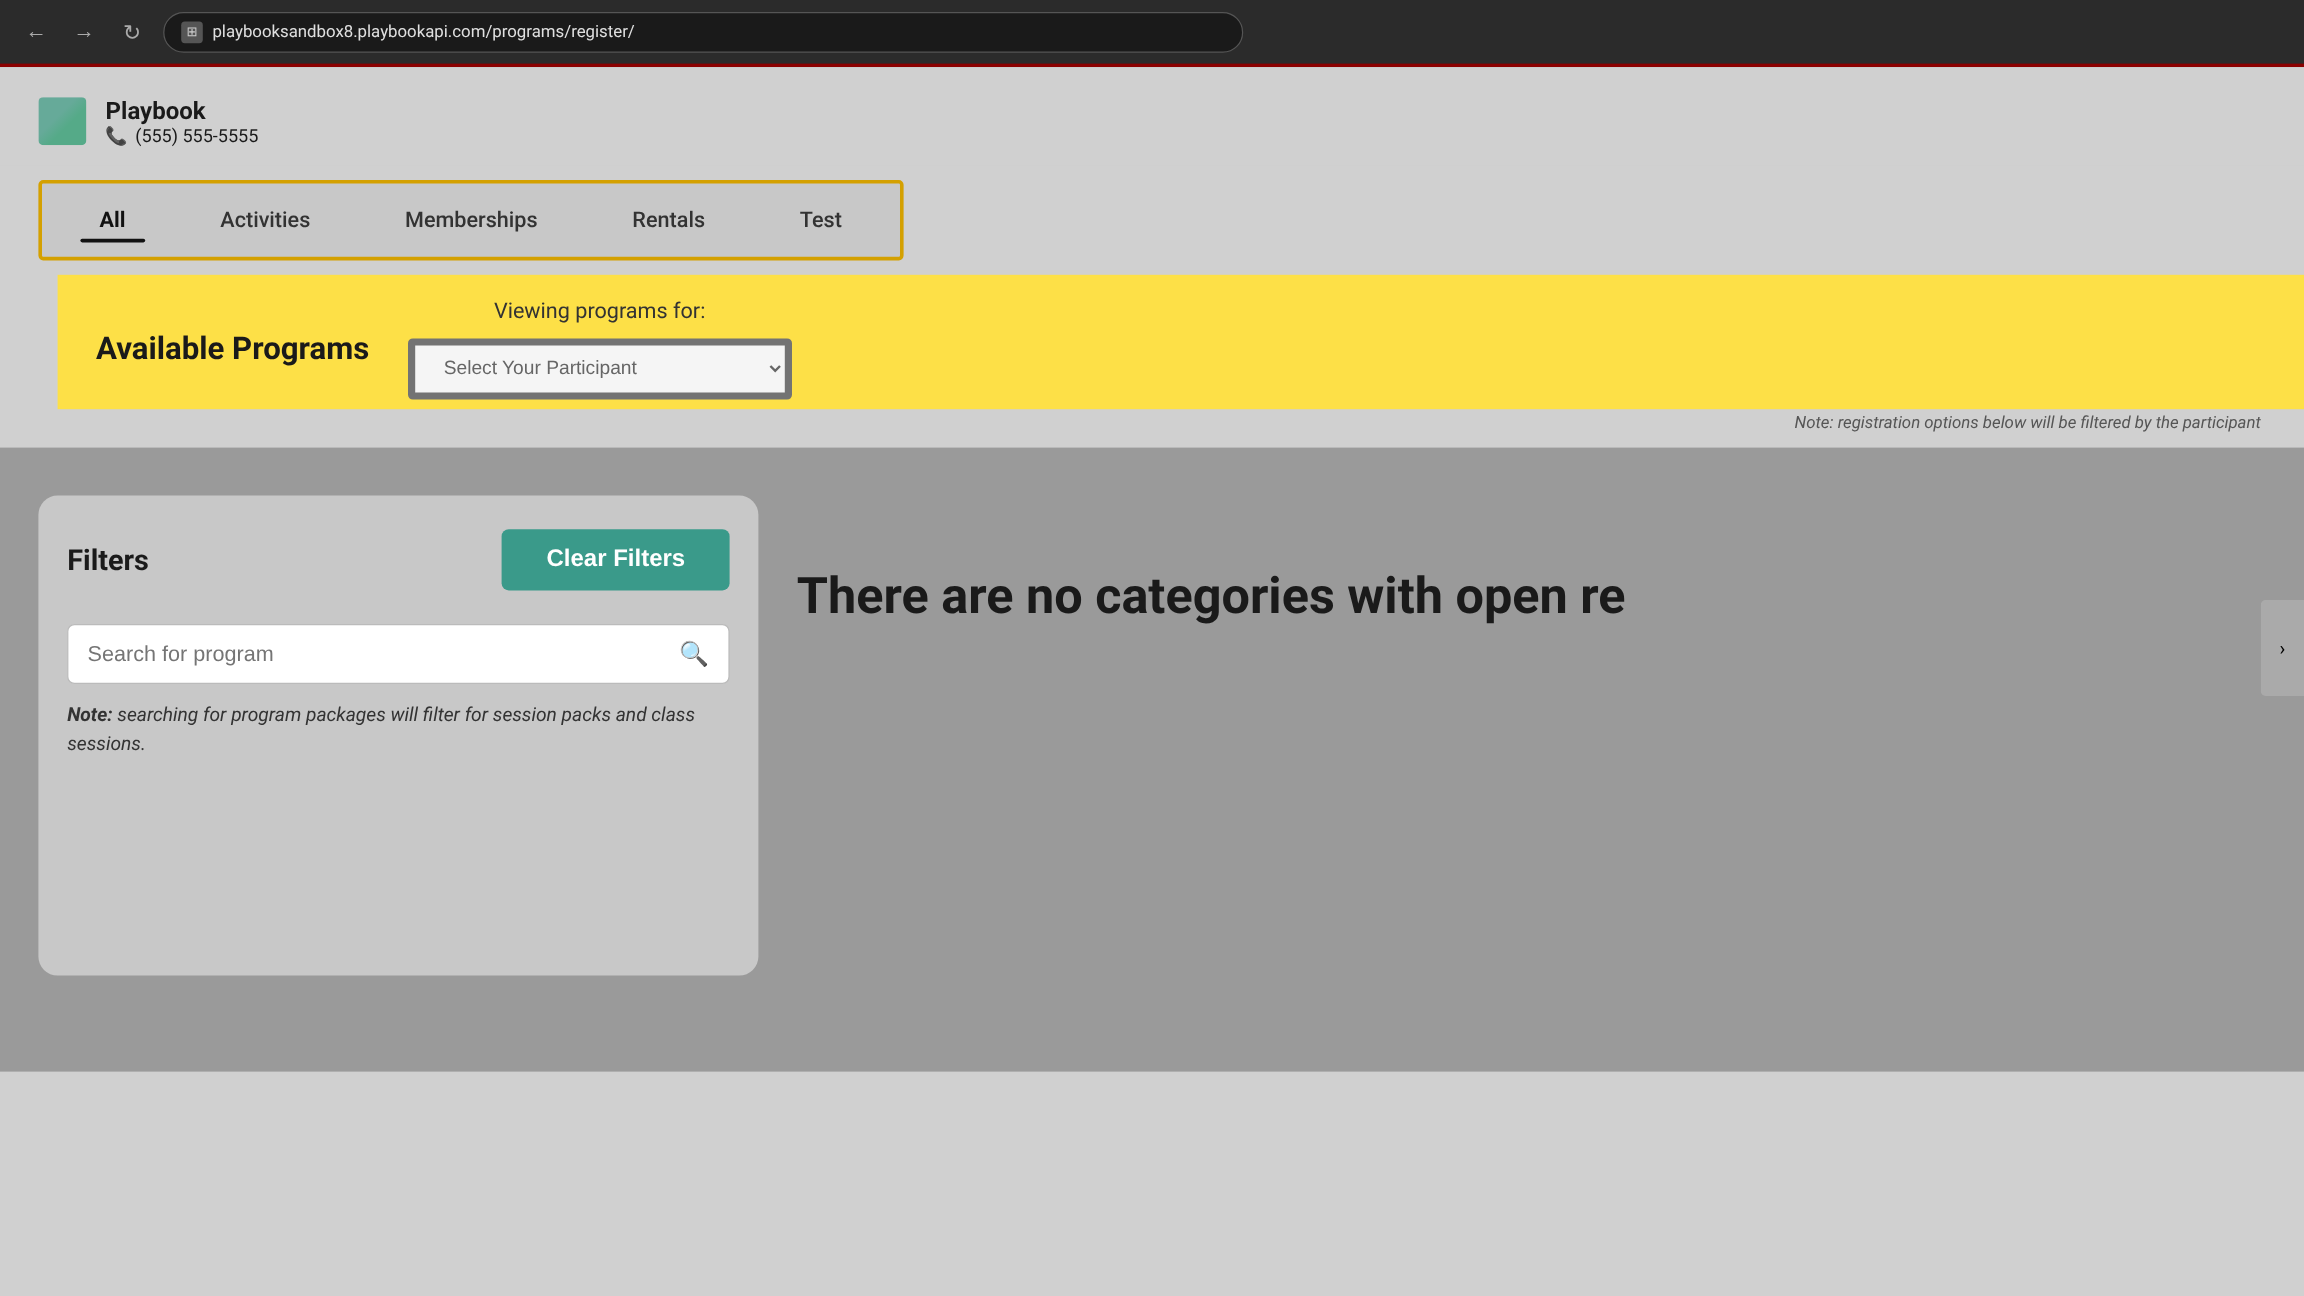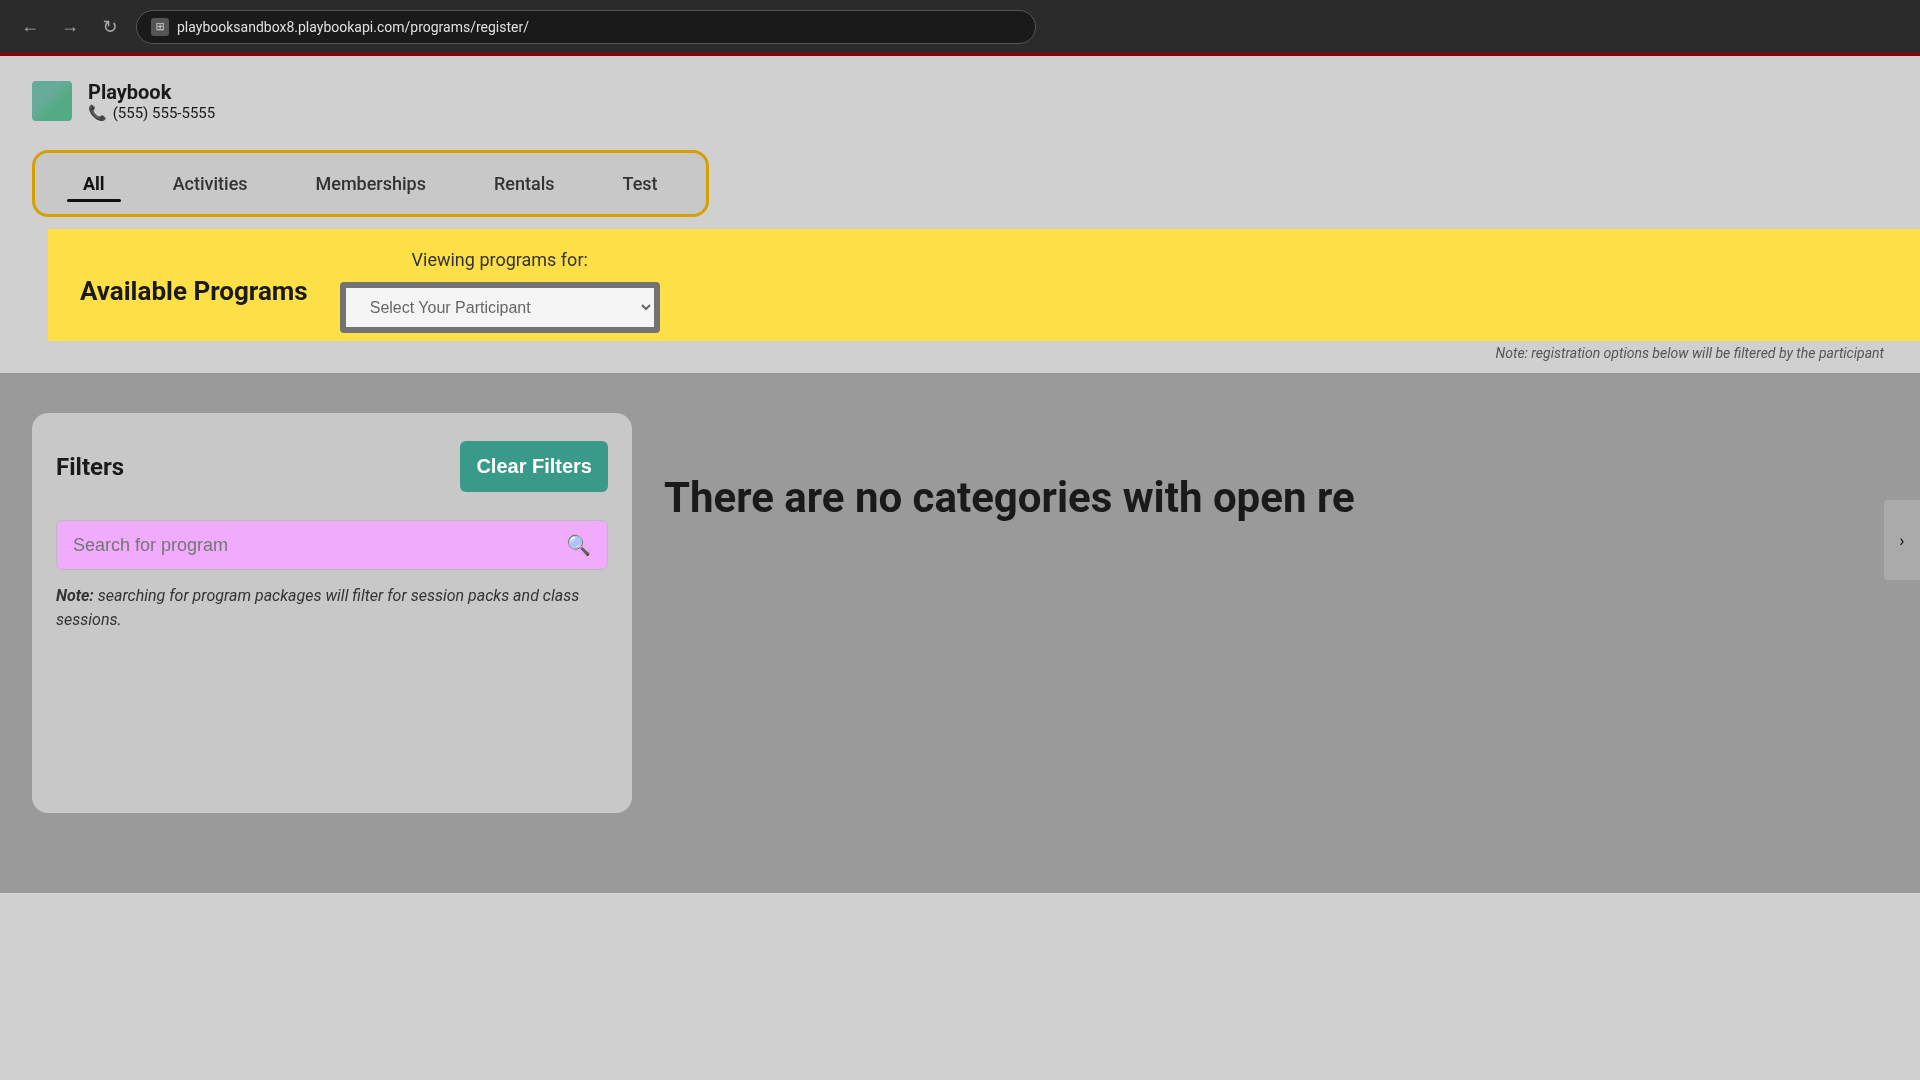--- a/index.html
+++ b/index.html
@@ -122,24 +122,24 @@
 
     
     .tab-nav-wrapper {
       padding: 12px 32px;
     }
 
     .tab-nav {
       display: inline-flex;
       align-items: center;
       border: 3px solid #d4a000;
-      border-radius: 16px;
+      border-radius: 4px;
       background: #c8c8c8;
       padding: 8px 16px;
-      gap: 4px;
+      gap: 15px;
     }
 
     .tab-item {
       padding: 12px 32px;
       font-size: 18px;
       font-weight: 500;
       color: #333;
       cursor: pointer;
       position: relative;
       white-space: nowrap;
@@ -237,30 +237,30 @@
       font-size: 24px;
       font-weight: 700;
       color: #1a1a1a;
     }
 
     .clear-filters-btn {
       background: #3a9a8a;
       color: white;
       border: none;
       border-radius: 6px;
-      padding: 14px 16px;
+      padding: 14px 37px;
       font-size: 20px;
       font-weight: 600;
       cursor: pointer;
     }
 
     .search-bar {
       display: flex;
       align-items: center;
-      background: #f0abfc;
+      background: #ffffff;
       border: 1px solid #bbb;
       border-radius: 6px;
       padding: 12px 16px;
       margin-bottom: 14px;
     }
 
     .search-input {
       flex: 1;
       border: none;
       outline: none;

